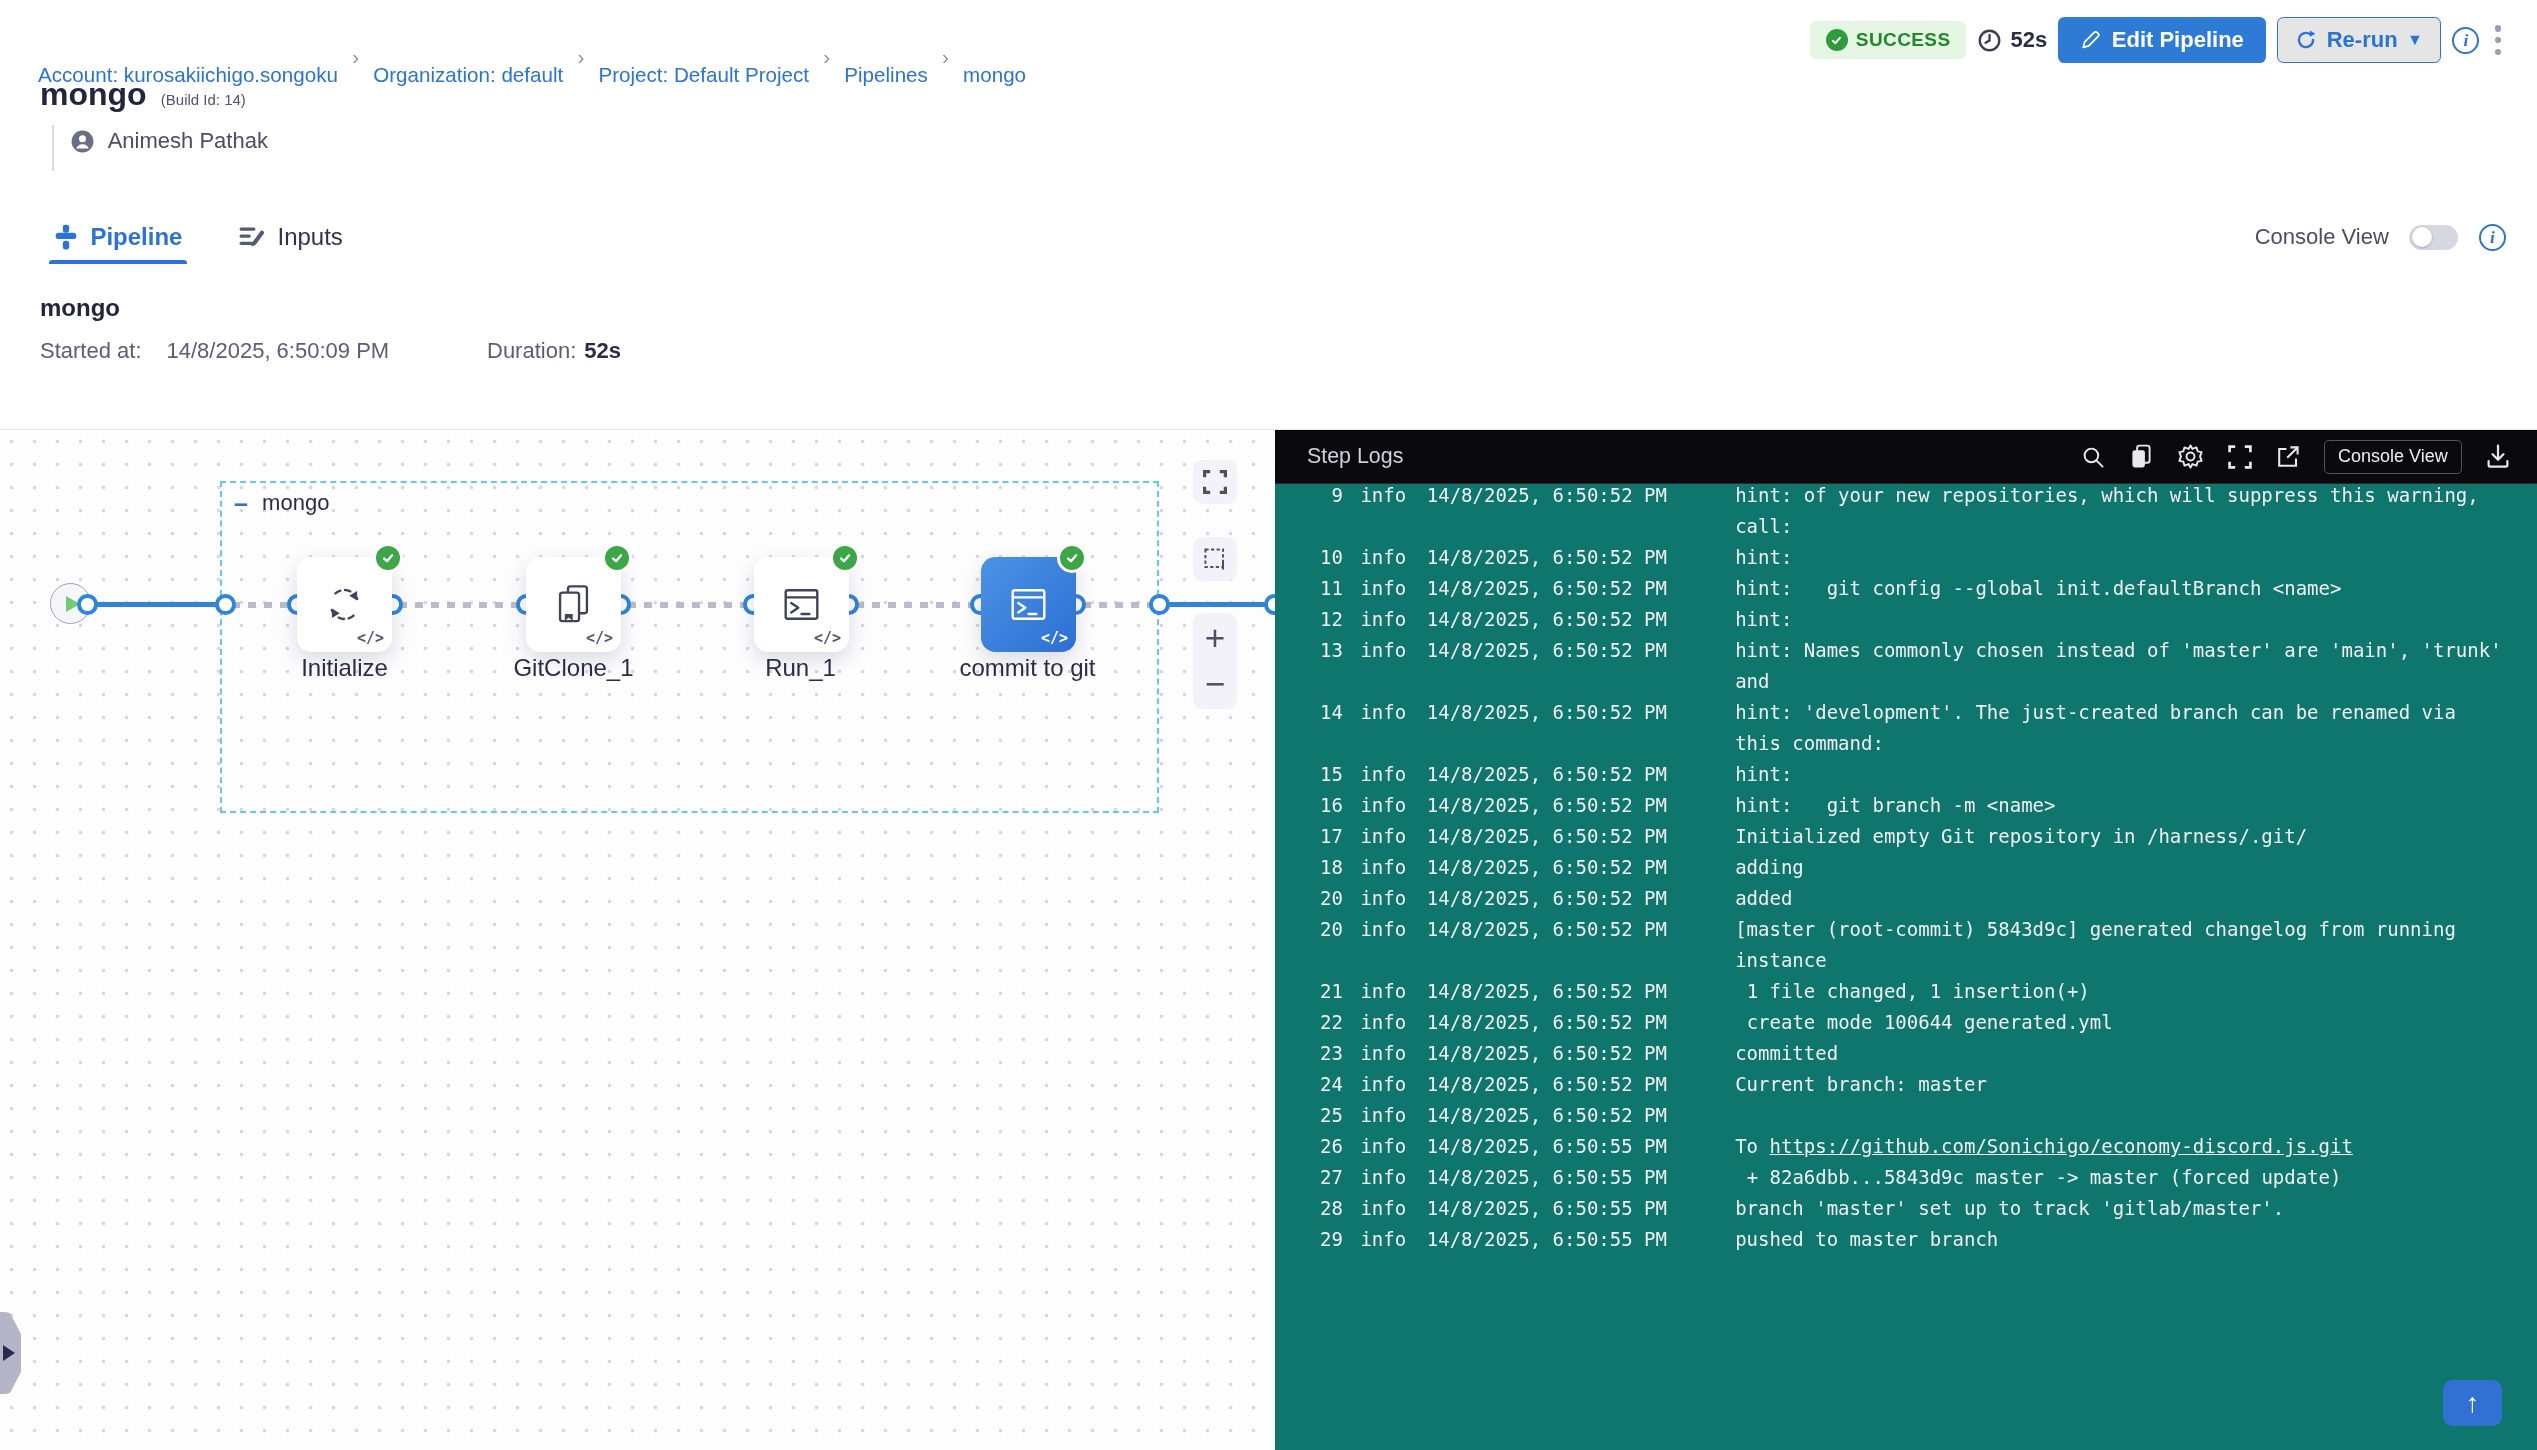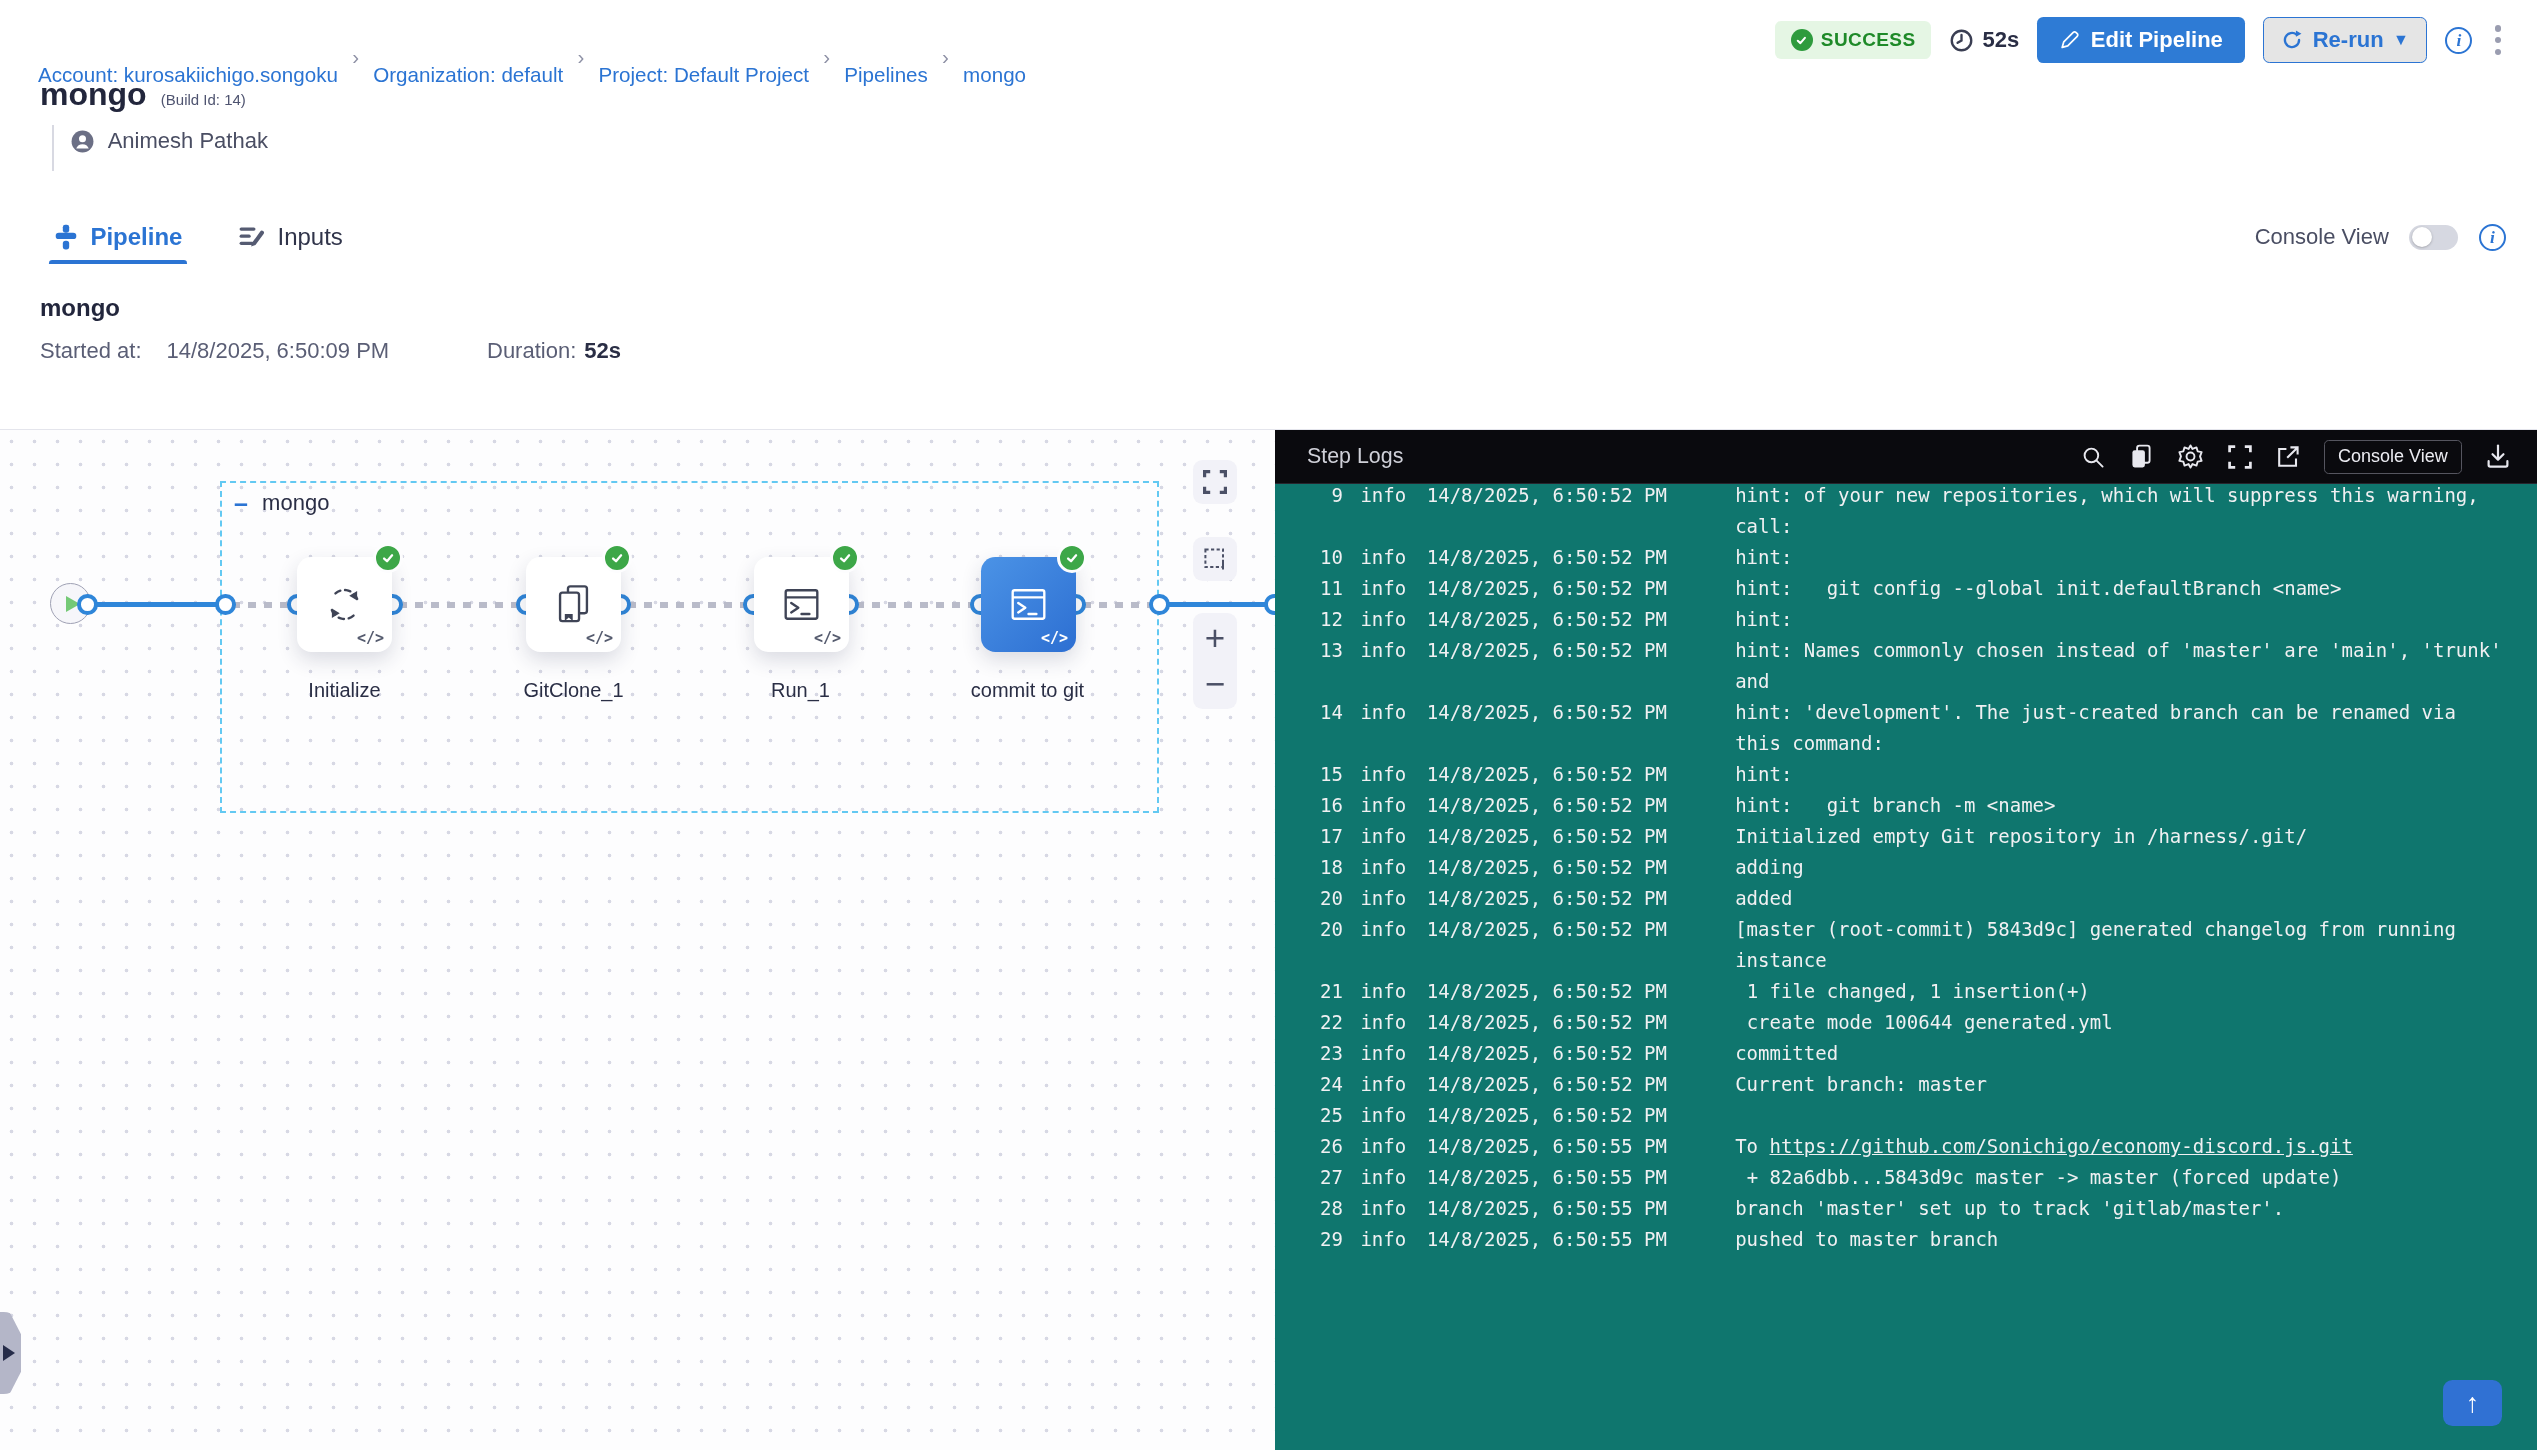--- a/index.html
+++ b/index.html
@@ -4,21 +4,21 @@
 <style>
   * { margin:0; padding:0; box-sizing:border-box; }
   html,body { width:2538px; height:1450px; overflow:hidden; background:#fff;
     font-family:"Liberation Sans", sans-serif; color:#22263c; }
 
   
   .top-header { position:absolute; left:0; top:0; width:2538px; height:210px; background:#fff; }
   .breadcrumb { position:absolute; left:38px; top:27px; font-size:20.6px; display:flex; align-items:center; gap:14.2px; }
   .crumb { color:#2b74d3; cursor:pointer; white-space:nowrap;margin-top:36px; }
   .crumb-sep { color:#8d90a5; font-size:20.6px; }
-  .header-actions { position:absolute; right:32px; top:14.2px; height:52px; display:flex; align-items:center; gap:18px; }
+  .header-actions { position:absolute; right:32px; top:14.2px; height:52px; display:flex; align-items:center; gap:11px; }
   .status-badge { background:#e5f6e4; color:#1e8a28; font-weight:bold; font-size:19px; letter-spacing:0.4px;
     border-radius:6.3px; padding:8px 16px; display:flex; align-items:center; gap:8px; }
   .check-circle { width:22px; height:22px; border-radius:50%; background:#2e9b3d; display:inline-flex; align-items:center; justify-content:center; }
   .check-circle svg { width:12.7px; height:12.7px; }
   .elapsed { display:flex; align-items:center; gap:8px; font-size:22px; font-weight:600; color:#2a2e45; }
   .btn-primary { background:#2e7bd5; color:#fff; font-size:22px; font-weight:600; border:none; border-radius:6.3px;
     height:46px; padding:0 22px; display:flex; align-items:center; gap:11px; cursor:pointer; }
   .btn-outline { background:#e5e5e5; color:#2b74d3; font-size:22px; font-weight:600; border:1.6px solid #2b74d3; border-radius:6.3px;
     height:46px; padding:0 17.4px; display:flex; align-items:center; gap:9.5px; cursor:pointer; }
   .caret { font-size:16px; }
@@ -76,21 +76,21 @@
   .node { position:absolute; top:127px; width:95px; height:95px; background:#fff; border-radius:14.2px;
     box-shadow:0 8px 20.6px rgba(40,45,80,.16); cursor:pointer; }
   .node.blue { background:linear-gradient(135deg,#4b93e6,#2d6fd2); }
   .node .icon-wrap { position:absolute; inset:0; display:flex; align-items:center; justify-content:center; }
   .node .badge { position:absolute; top:-14.2px; right:-11px; width:30px; height:30px; border-radius:50%;
     background:#3da748; border:3.2px solid #fdfdfe; display:flex; align-items:center; justify-content:center; }
   .node .badge svg { width:14.2px; height:14.2px; }
   .node .code-glyph { position:absolute; right:8px; bottom:4.7px; font-family:"DejaVu Sans Mono", monospace;
     font-size:15px; font-weight:bold; color:#555b6e; }
   .node.blue .code-glyph { color:#fff; }
-  .node-label { position:absolute; top:249px; width:221px; text-align:center; font-size:20px; color:#2a2e45; }
+  .node-label { position:absolute; top:224px; width:221px; text-align:center; font-size:24px; color:#2a2e45; }
 
   .canvas-btn { position:absolute; left:1193px; width:44px; background:#f2f2f8; border-radius:9.5px; border:none;
     display:flex; align-items:center; justify-content:center; cursor:pointer; color:#4b5066; }
   .zoom-pill { height:96px; flex-direction:column; justify-content:space-between; padding:12.7px 0; font-size:35px; font-weight:300; }
   .zoom-pill span { line-height:24px; cursor:pointer; }
 
   .drawer-handle { position:absolute; left:0; top:882px; width:21.4px; height:82px; background:#b4b6c8;
     border-radius:0 17.4px 17.4px 0; clip-path:polygon(0 0, 45% 0, 100% 28%, 100% 72%, 45% 100%, 0 100%); cursor:pointer;
     display:flex; align-items:center; justify-content:flex-start; }
   .drawer-handle .tri { width:0; height:0; border-left:12.7px solid #262c49; border-top:8px solid transparent; border-bottom:8px solid transparent; margin-left:3.2px; }

